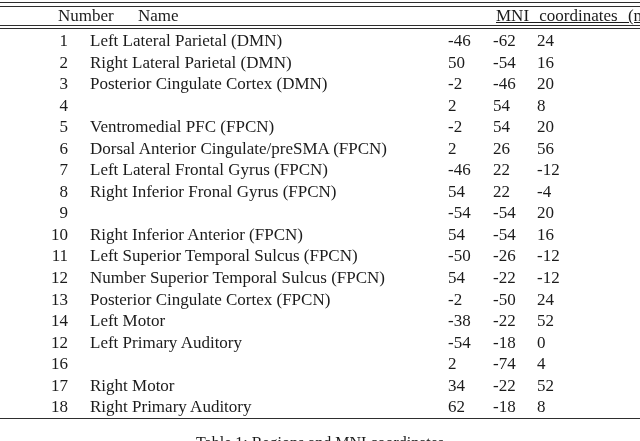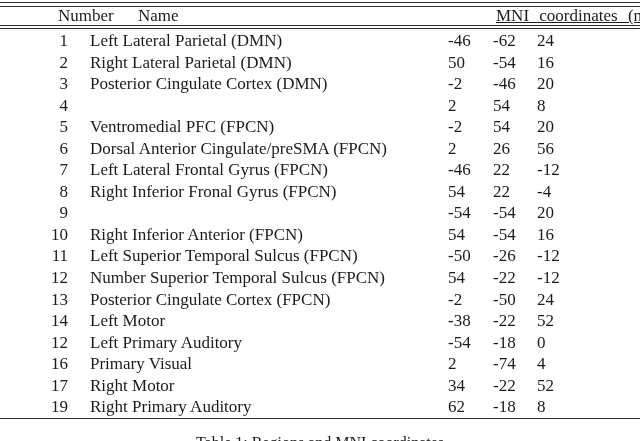--- a/index.html
+++ b/index.html
@@ -197,36 +197,35 @@
   <div class="row">
     <span class="cell c-num">12</span>
     <span class="cell c-name">Left Primary Auditory</span>
     <span class="cell c-x">-54</span>
     <span class="cell c-y">-18</span>
     <span class="cell c-z">0</span>
   </div>
 
   <div class="row">
     <span class="cell c-num">16</span>
-    <span class="cell c-name">Primary Visual</span>
     <span class="cell c-x">2</span>
     <span class="cell c-y">-74</span>
     <span class="cell c-z">4</span>
   </div>
 
   <div class="row">
     <span class="cell c-num">17</span>
     <span class="cell c-name">Right Motor</span>
     <span class="cell c-x">34</span>
     <span class="cell c-y">-22</span>
     <span class="cell c-z">52</span>
   </div>
 
   <div class="row">
-    <span class="cell c-num">19</span>
+    <span class="cell c-num">18</span>
     <span class="cell c-name">Right Primary Auditory</span>
     <span class="cell c-x">62</span>
     <span class="cell c-y">-18</span>
     <span class="cell c-z">8</span>
   </div>
 </div>
 
   <div class="rule rule-bottom"></div>
 
   <div class="caption">Table 1: Regions and MNI coordinates</div>

